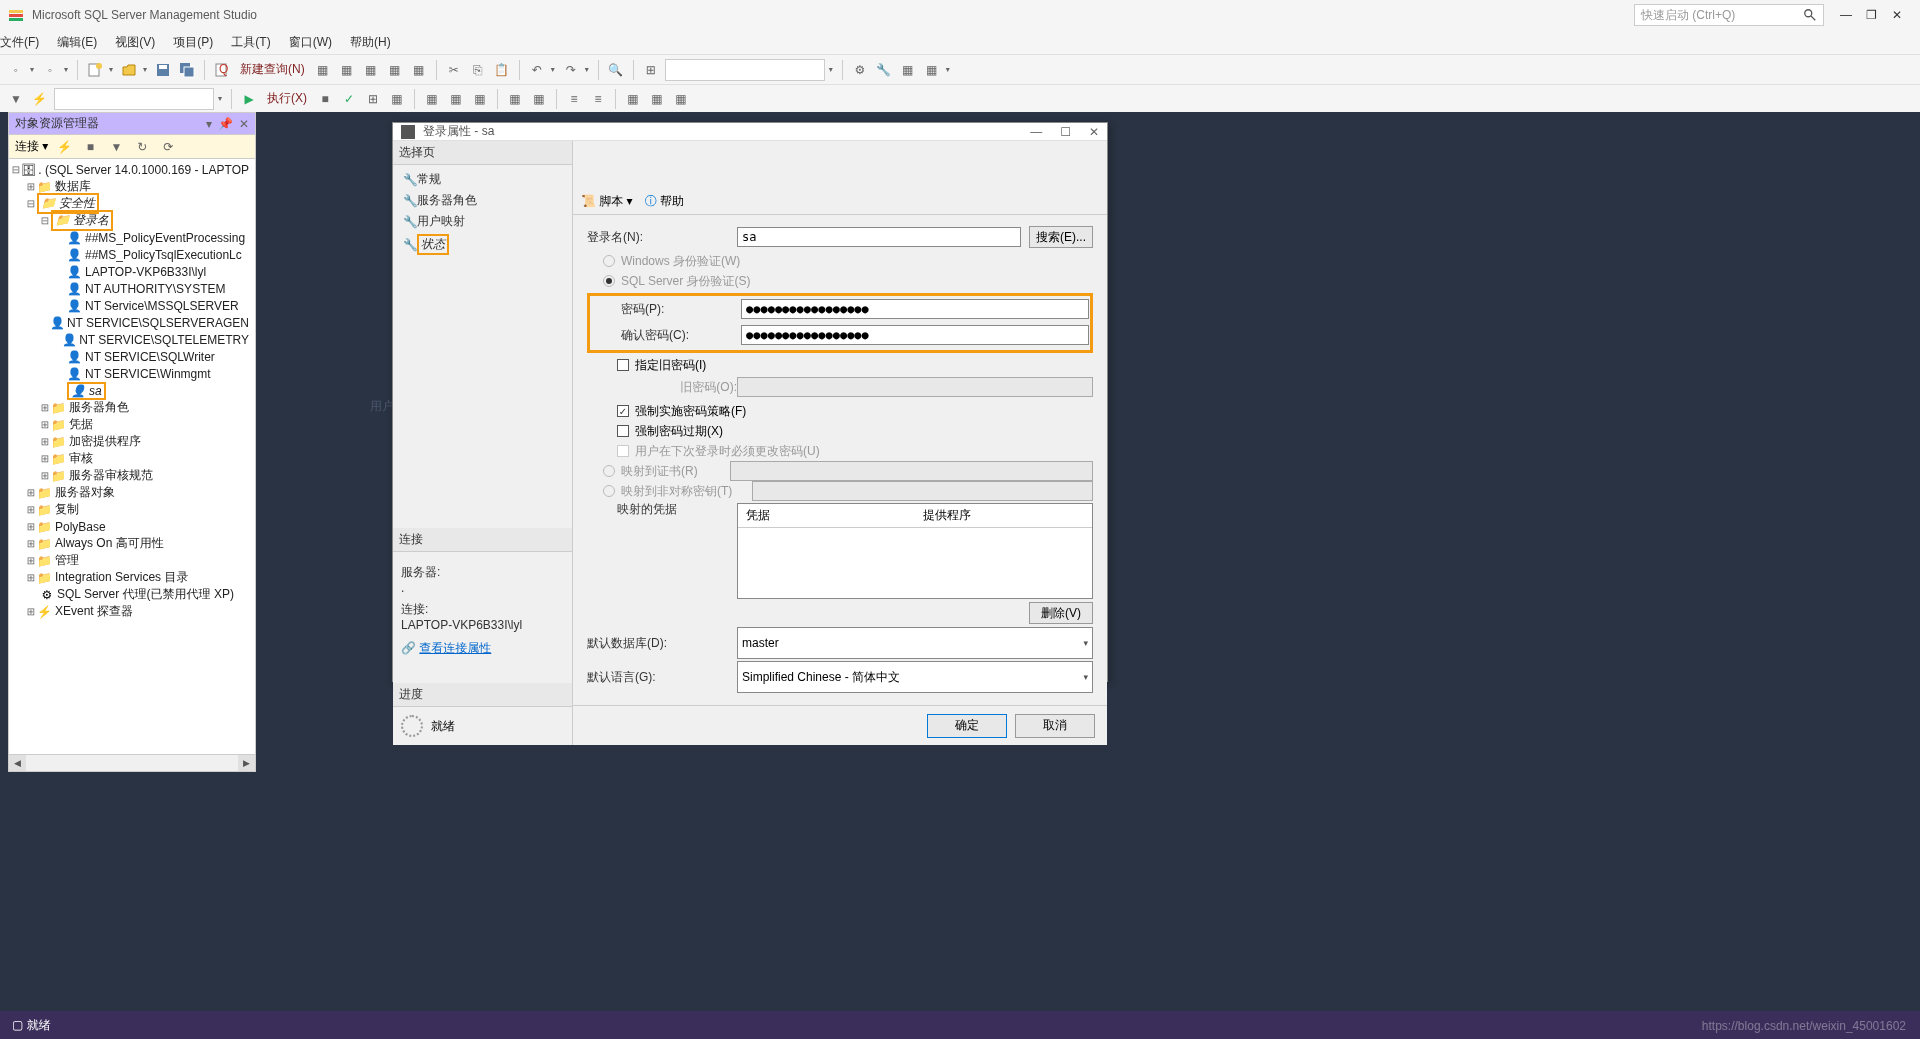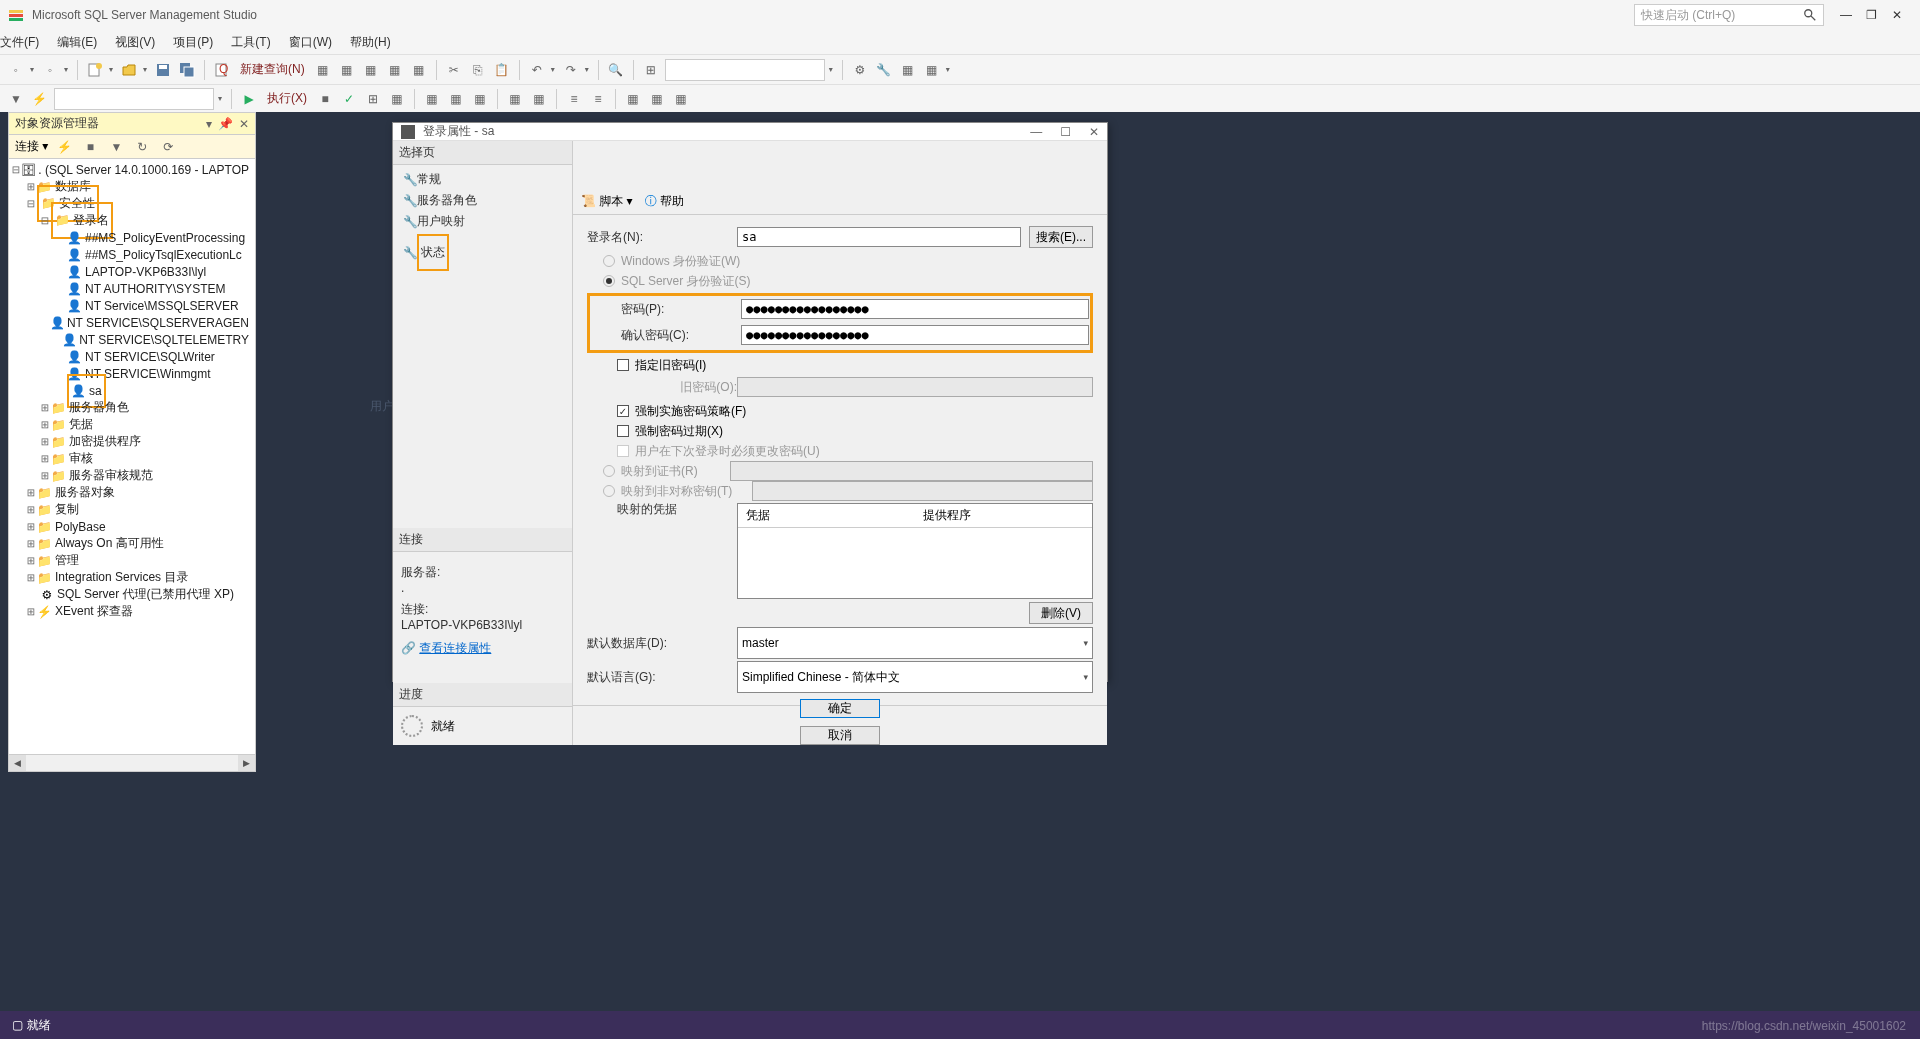--- a/index.html
+++ b/index.html
@@ -15,33 +15,33 @@
 .menu-item { cursor: pointer; }
 .toolbar { height: 30px; background: #f5f5f5; border-top: 1px solid #e0e0e0; display: flex; align-items: center; padding: 0 6px; gap: 4px; }
 .toolbar2 { height: 28px; background: #f5f5f5; border-top: 1px solid #e0e0e0; display: flex; align-items: center; padding: 0 6px; gap: 4px; }
 .tb-btn { width: 20px; height: 20px; display: inline-flex; align-items: center; justify-content: center; color: #666; cursor: pointer; }
 .tb-sep { width: 1px; height: 20px; background: #ccc; margin: 0 3px; }
 .tb-arrow { font-size: 8px; color: #666; margin-right: 2px; }
 .tb-text { color: #7f1d1d; padding: 0 4px; cursor: pointer; }
 .tb-combo { width: 160px; height: 22px; border: 1px solid #ccc; background: #fff; }
 .main-area { position: absolute; top: 112px; left: 0; right: 0; bottom: 28px; background: #2a3343; }
 .object-explorer { position: absolute; left: 8px; top: 0; width: 248px; height: 660px; background: #fff; border: 1px solid #ccc; display: flex; flex-direction: column; }
-.panel-header { height: 22px; background: #fef9c3; border-bottom: 1px solid #ccc; display: flex; align-items: center; padding: 0 6px; }
+.panel-header { height: 22px; background: #c4b5fd; border-bottom: 1px solid #ccc; display: flex; align-items: center; padding: 0 6px; }
 .panel-title { flex: 1; color: #333; }
 .panel-btns { display: flex; gap: 6px; color: #666; }
 .panel-toolbar { height: 24px; background: #fff8dc; border-bottom: 1px solid #ccc; display: flex; align-items: center; padding: 0 6px; gap: 6px; }
 .tree { flex: 1; overflow: auto; padding: 2px; }
 .tree-row { display: flex; align-items: center; height: 17px; white-space: nowrap; padding-right: 4px; }
 .tree-indent { display: inline-block; }
 .tree-toggle { width: 12px; font-size: 10px; color: #666; text-align: center; cursor: pointer; }
 .tree-icon { width: 16px; height: 14px; display: inline-flex; align-items: center; justify-content: center; margin-right: 2px; }
 .folder-icon { color: #d4a84b; }
 .user-icon { color: #555; }
 .tree-label { color: #222; }
-.highlight-box { border: 2px solid #f39c12; padding: 8px 2px; }
+.highlight-box { border: 2px solid #f39c12; padding: 0 2px; font-style: italic; }
 .scrollbar-bottom { height: 17px; background: #f0f0f0; border-top: 1px solid #ccc; display: flex; }
 .sb-arrow { width: 17px; background: #e0e0e0; display: flex; align-items: center; justify-content: center; font-size: 9px; color: #555; }
 .sb-track { flex: 1; }
 .dialog { position: absolute; left: 392px; top: 10px; width: 716px; height: 560px; background: #f0f0f0; border: 1px solid #888; box-shadow: 2px 2px 8px rgba(0,0,0,0.3); display: flex; flex-direction: column; }
 .dialog-titlebar { height: 28px; background: #fff; border-bottom: 1px solid #e0e0e0; display: flex; align-items: center; padding: 0 8px; }
 .dialog-title-icon { width: 14px; height: 14px; background: #555; margin-right: 8px; }
 .dialog-title { flex: 1; color: #555; }
 .dialog-ctrls { display: flex; gap: 18px; color: #666; }
 .dialog-body { flex: 1; display: flex; }
 .dialog-left { width: 180px; background: #f0f0f0; border-right: 1px solid #ccc; display: flex; flex-direction: column; }
@@ -72,21 +72,21 @@
 .radio-checked::after { content: ''; width: 6px; height: 6px; background: #333; border-radius: 50%; }
 .radio-disabled { border-color: #bbb; }
 .checkbox-row { display: flex; align-items: center; height: 20px; padding-left: 30px; }
 .checkbox { width: 12px; height: 12px; border: 1px solid #555; margin-right: 6px; display: inline-flex; align-items: center; justify-content: center; background: #fff; }
 .checkbox-checked::after { content: '✓'; font-size: 10px; color: #333; }
 .disabled-text { color: #999; }
 .orange-highlight { border: 3px solid #f39c12; padding: 1px; }
 .cred-table { border: 1px solid #888; background: #fff; height: 96px; margin-top: 2px; }
 .cred-header { display: flex; border-bottom: 1px solid #ccc; background: #fff; }
 .cred-col { padding: 3px 8px; flex: 1; }
-.dialog-footer { height: 40px; border-top: 1px solid #ccc; display: flex; align-items: center; justify-content: flex-end; padding: 0 12px; gap: 8px; flex-direction: column; }
+.dialog-footer { height: 40px; border-top: 1px solid #ccc; display: flex; align-items: center; justify-content: flex-end; padding: 0 12px; gap: 8px; }
 .dlg-btn { width: 80px; height: 24px; background: #e8e8e8; border: 1px solid #999; cursor: pointer; }
 .dlg-btn-primary { border: 1px solid #0078d7; }
 .statusbar { position: absolute; bottom: 0; left: 0; right: 0; height: 28px; background: #3b2e5a; color: #fff; display: flex; align-items: center; padding: 0 12px; }
 .watermark { position: absolute; right: 14px; bottom: 6px; color: rgba(255,255,255,0.35); font-size: 12px; }
 .ghost-label { position: absolute; left: 370px; top: 286px; color: rgba(120,140,170,0.4); font-size: 12px; }
 svg { display: block; }
 </style>
 </head>
 <body>
 

